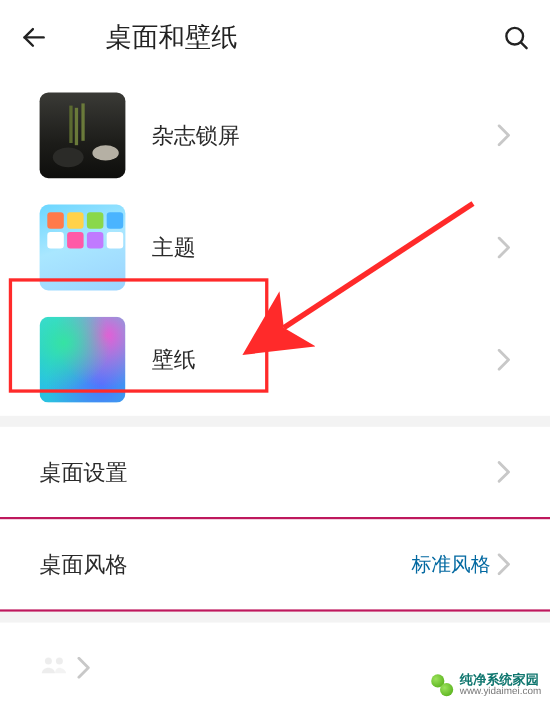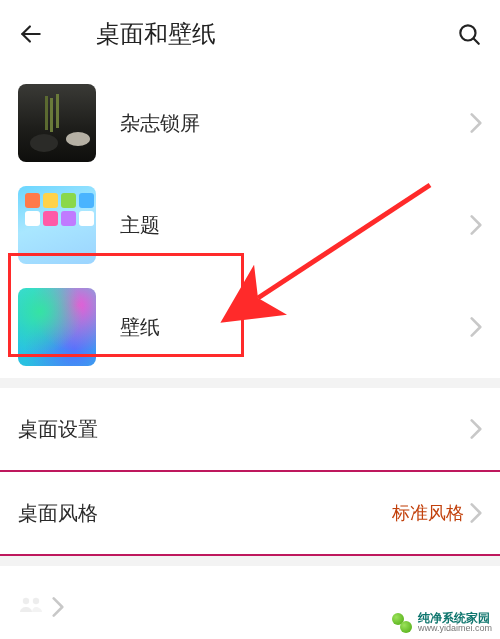--- a/index.html
+++ b/index.html
@@ -26,21 +26,21 @@
     margin-left: 18px;
     flex: 1;
   }
   .search-icon svg { display: block; }
   .list {
     padding: 0 0 0 0;
   }
   .row {
     display: flex;
     align-items: center;
-    padding: 8px 18px;
+    padding: 8px 36px;
     min-height: 70px;
     position: relative;
   }
   .row.with-thumb { min-height: 86px; }
   .thumb {
     width: 78px;
     height: 78px;
     border-radius: 8px;
     flex-shrink: 0;
     margin-right: 24px;
@@ -86,21 +86,21 @@
       radial-gradient(circle at 72% 78%, #4f73ff 0%, rgba(79,115,255,0) 60%),
       linear-gradient(180deg, #3ad8e0 0%, #28c6e6 50%, #2ac0e0 100%);
   }
   .row-label {
     font-size: 20px;
     color: #2a2a2a;
     flex: 1;
   }
   .row-value {
     font-size: 18px;
-    color: #c2410c;
+    color: #0369a1;
     margin-right: 6px;
   }
   .chevron {
     color: #c8c8c8;
     flex-shrink: 0;
   }
   .chevron svg { display: block; }
   .sep {
     height: 10px;
     background: #f3f3f3;

